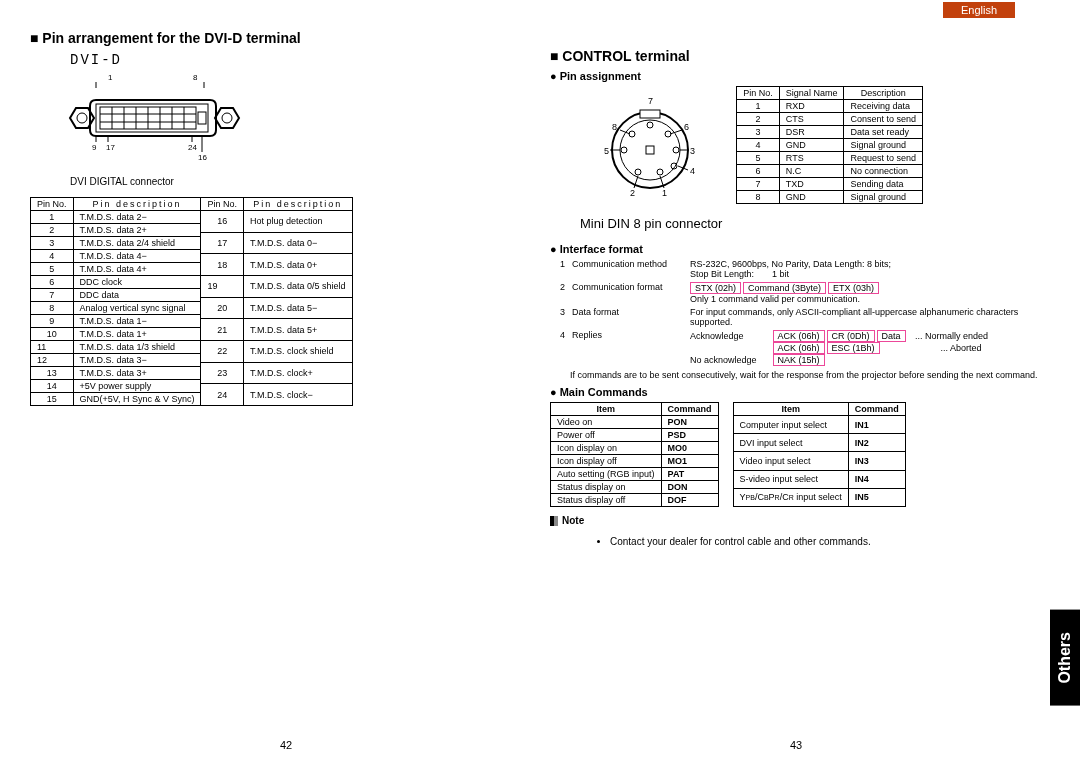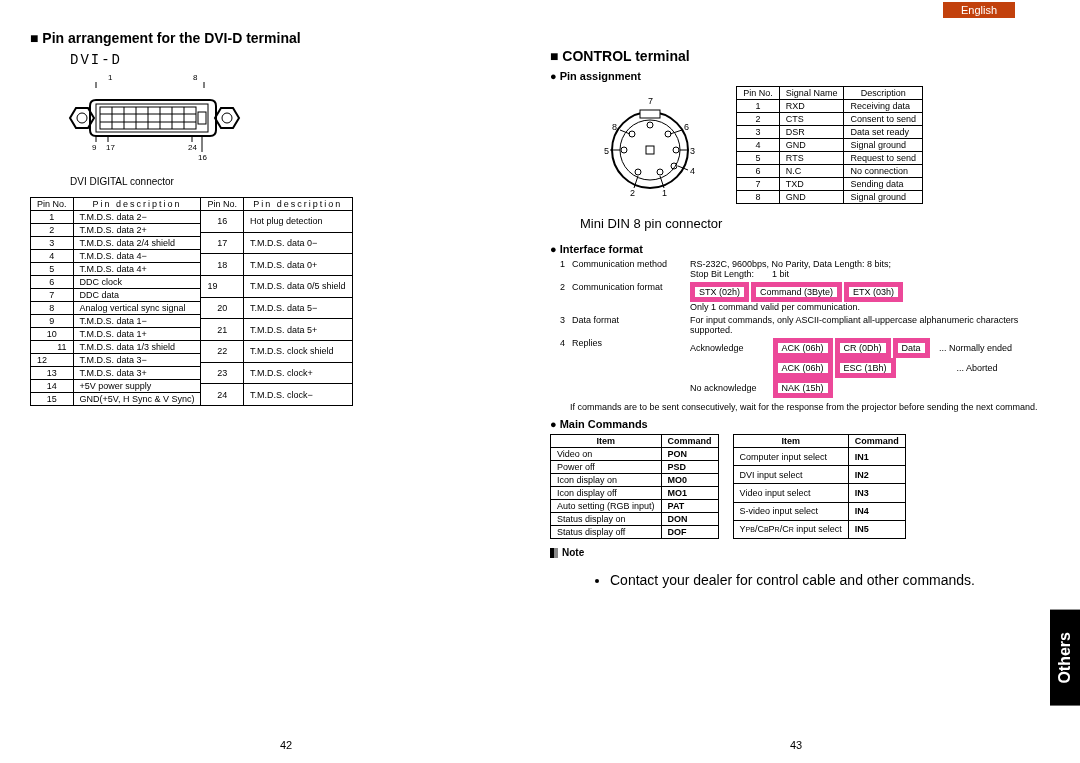--- a/index.html
+++ b/index.html
@@ -88,21 +88,21 @@
     margin-left: 30px;
     margin-bottom: 6px;
   }
   .top-right-flex { display: flex; gap: 14px; align-items: flex-start; }
 
   .iface-list { font-size: 9px; margin-left: 10px; }
   .iface-list .row { display: flex; align-items: flex-start; margin-bottom: 3px; }
   .iface-list .num { width: 12px; }
   .iface-list .lbl { width: 118px; }
   .iface-list .val { flex: 1; }
-  .boxed { border: 5px solid #ec4899; padding: 0 4px; display: inline-block; margin-right: 2px; }
+  .boxed { border: 1px solid #ec4899; padding: 0 4px; display: inline-block; margin-right: 2px; }
   .iface-note { font-size: 9px; margin: 4px 0 6px 20px; }
 
   .cmd-tables { display: flex; gap: 14px; }
   table.cmd {
     border-collapse: collapse;
     font-size: 9px;
   }
   table.cmd th, table.cmd td {
     border: 1px solid #000;
     padding: 1px 6px;
@@ -118,21 +118,21 @@
     margin: 8px 0 2px 0;
   }
   .note-head::before {
     content: "";
     display: inline-block;
     width: 8px; height: 10px;
     margin-right: 4px;
     background: linear-gradient(90deg, #000 50%, #888 50%);
     vertical-align: middle;
   }
-  .note-body { font-size: 14px; margin-left: 6px; }
+  .note-body { font-size: 10px; margin-left: 6px; }
   .note-body li { list-style: disc; margin-left: 14px; }
 
   .side-tab {
     position: absolute;
     right: 0;
     top: 610px;
     background: #000;
     color: #fff;
     writing-mode: vertical-rl;
     transform: rotate(180deg);
@@ -241,21 +241,21 @@
             </tr>
             <tr>
               <td style="text-align: center;">9</td>
               <td>T.M.D.S. data 1−</td>
             </tr>
             <tr>
               <td style="text-align: center;">10</td>
               <td>T.M.D.S. data 1+</td>
             </tr>
             <tr>
-              <td style="text-align: right;">11</td>
+              <td style="text-align: left;">11</td>
               <td>T.M.D.S. data 1/3 shield</td>
             </tr>
             <tr>
               <td style="">12</td>
               <td>T.M.D.S. data 3−</td>
             </tr>
             <tr>
               <td style="text-align: center;">13</td>
               <td>T.M.D.S. data 3+</td>
             </tr>

